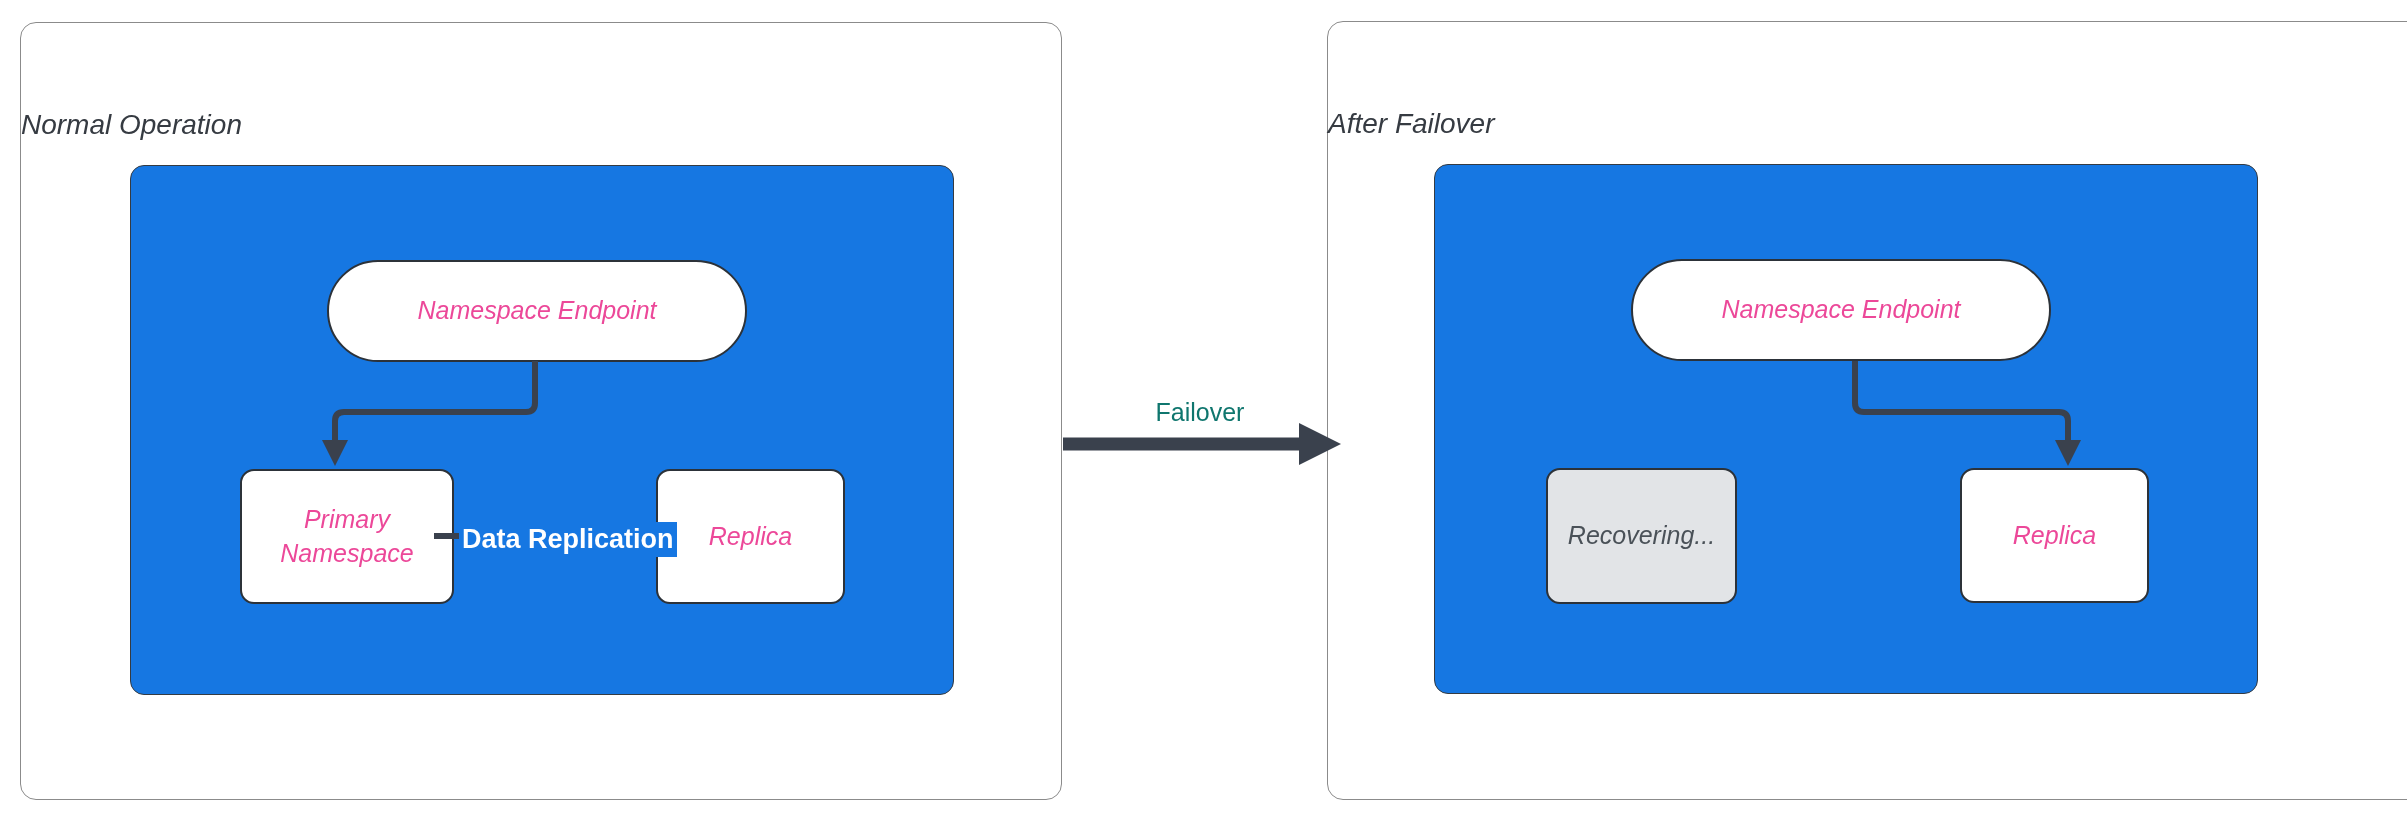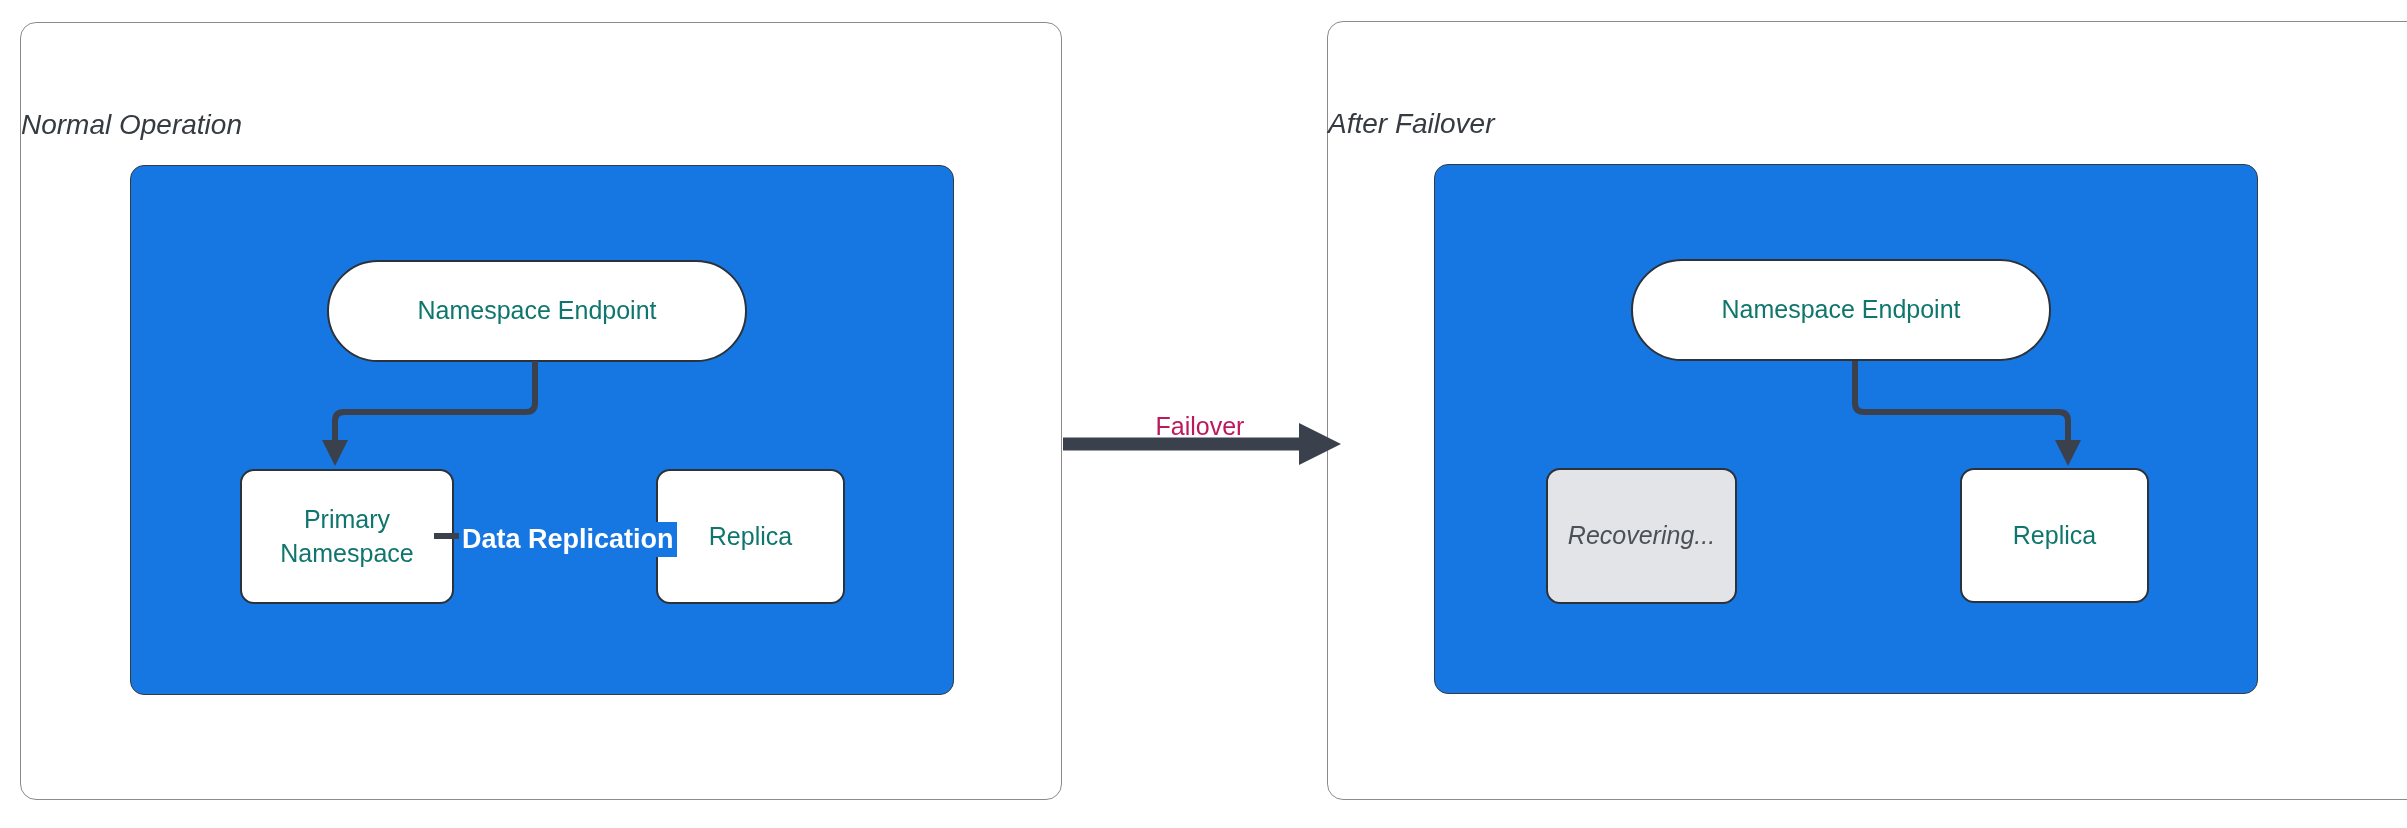--- a/index.html
+++ b/index.html
@@ -49,23 +49,24 @@
     position: absolute;
     background: #ffffff;
     border: 2px solid #2c3239;
     border-radius: 14px;
     box-sizing: border-box;
     display: flex;
     align-items: center;
     justify-content: center;
     text-align: center;
     font-size: 25px;
-    color: #0f766e;
+    color: #ec4899;
     line-height: 1.35;
     padding: 0 14px;
+    font-style: italic;
   }
   .node.pill {
     left: 196px;
     top: 94px;
     width: 420px;
     height: 102px;
     border-radius: 51px;
   }
   .node.primary   { left: 109px; top: 303px; width: 214px; height: 135px; }
   .node.replica-l { left: 525px; top: 303px; width: 189px; height: 135px; }
@@ -81,23 +82,22 @@
     position: absolute;
     left: 0;
     top: 0;
     width: 2407px;
     height: 828px;
     pointer-events: none;
   }
   .edge-label-float {
     position: absolute;
     font-size: 25px;
-    color: #be185d;
+    color: #0f766e;
     text-align: center;
-    margin-top: 14px;
   }
   .failover-label { left: 1100px; top: 398px; width: 200px; }
   .data-replication-label {
     position: absolute;
     left: 459px;
     top: 522px;
     font-size: 27px;
     font-weight: bold;
     color: #ffffff;
     background: #1677e2;

